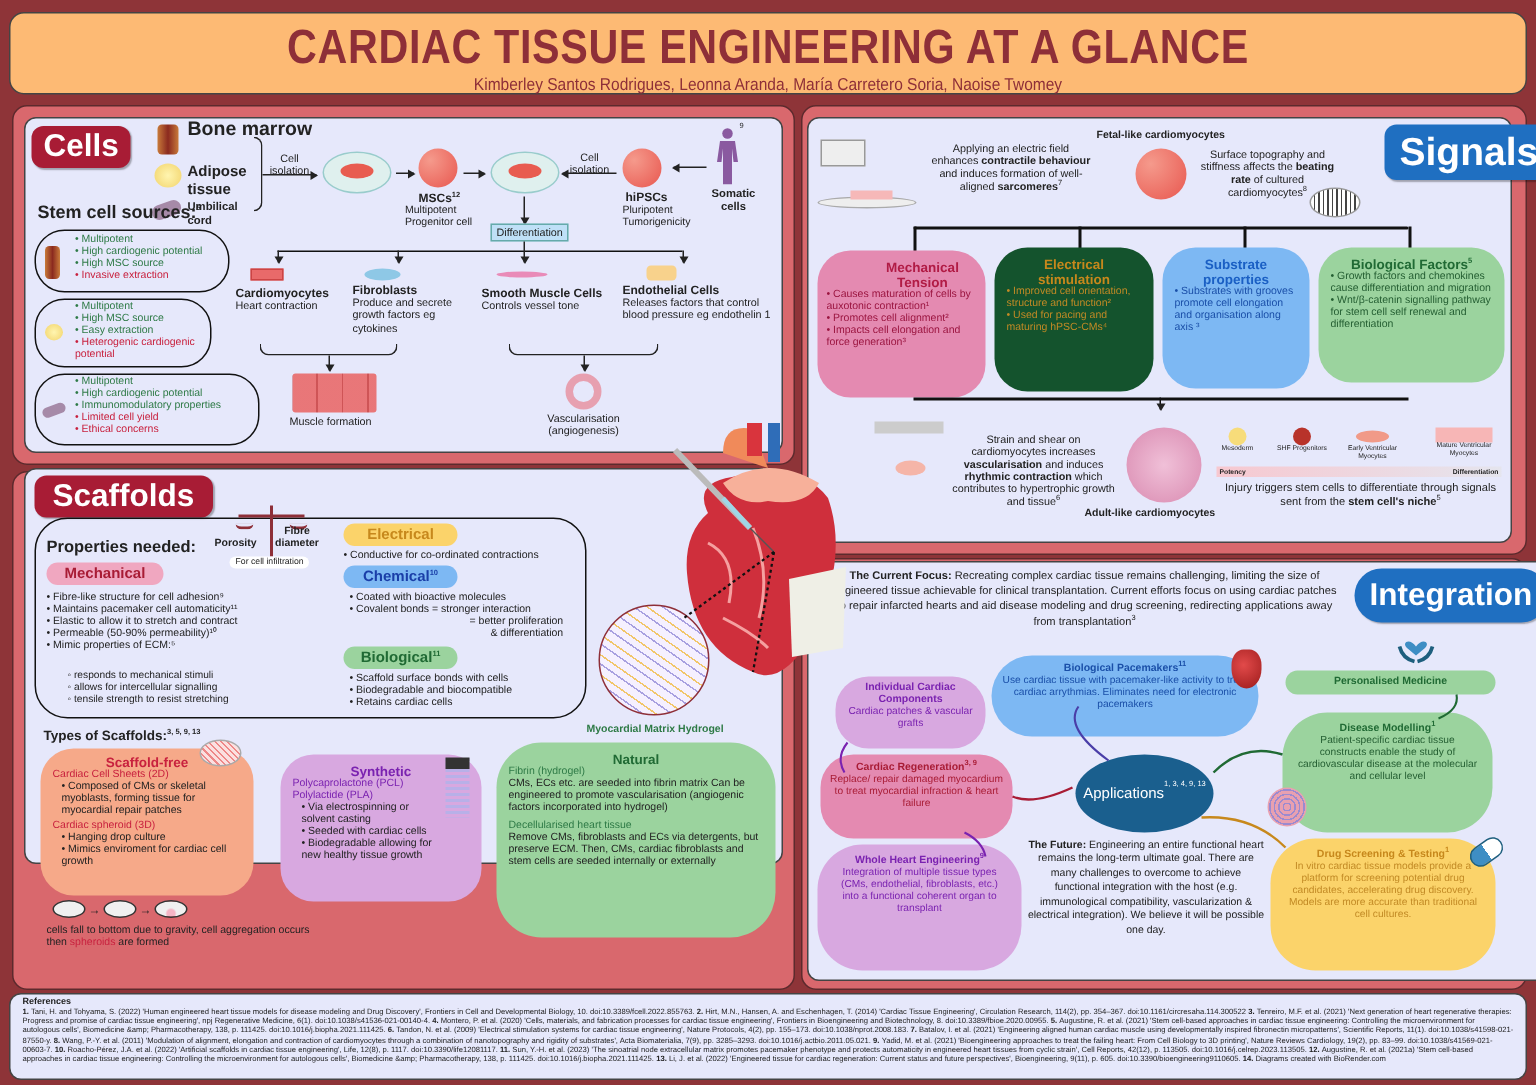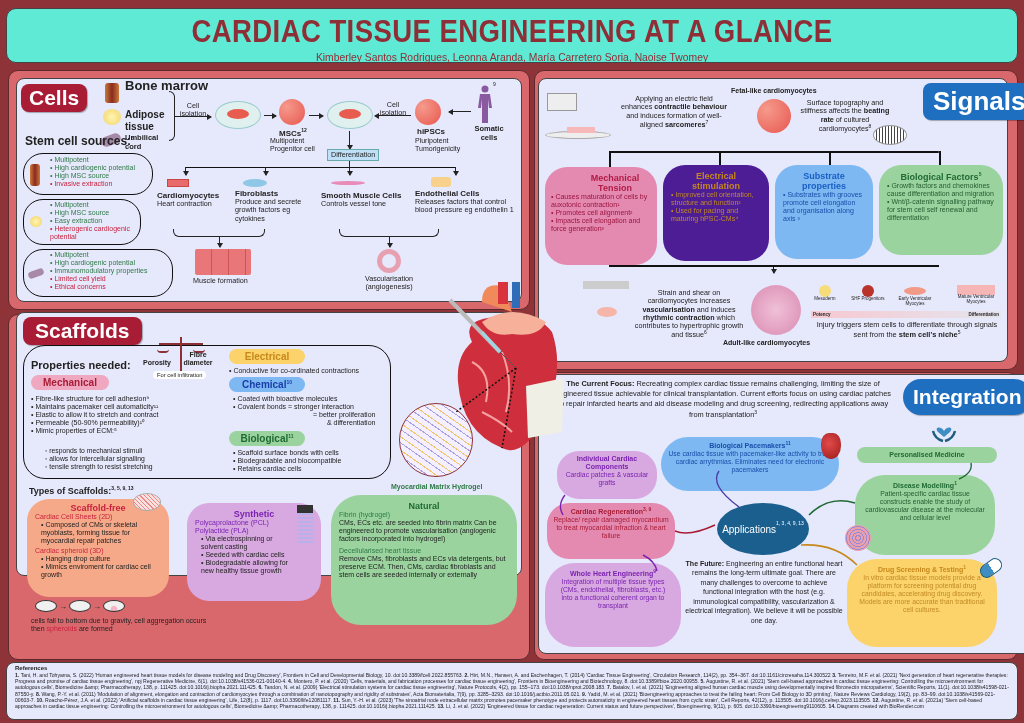--- a/index.html
+++ b/index.html
@@ -4,21 +4,21 @@
 <style>
   * { box-sizing: border-box; margin: 0; padding: 0; }
   html, body { width: 1024px; height: 723px; overflow: hidden; }
   body { background: #8e3438; font-family: "Liberation Sans", sans-serif; position: relative; color: #222; }
 
   .abs { position: absolute; }
   .panel-outer { position: absolute; background: #d9686d; border-radius: 10px; border: 1.5px solid #5c2a2d; }
   .panel-inner { position: absolute; background: #e6e8fb; border-radius: 8px; border: 1.5px solid #444; }
 
   
-  #header { left: 6px; top: 8px; width: 1012px; height: 55px; background: #5eead4; border-radius: 10px; border: 1.5px solid #444; text-align: center; }
+  #header { left: 6px; top: 8px; width: 1012px; height: 55px; background: #fdba74; border-radius: 10px; border: 1.5px solid #444; text-align: center; }
   #title { font-family: "Liberation Sans", sans-serif; font-weight: bold; font-size: 32px; color: #8e2f38; letter-spacing: 0.5px; margin-top: 4px; transform: scaleX(0.86); }
   #authors { font-size: 11.5px; color: #8e2f38; margin-top: 1px; transform: scaleX(0.9); }
 
   .section-badge { position: absolute; color: #fff; font-weight: bold; border-radius: 8px; padding: 2px 8px; box-shadow: 1px 1px 1px rgba(0,0,0,.3); }
   .badge-red { background: #a81c35; }
   .badge-blue { background: #1f6fc1; }
 
   .small { font-size: 7.2px; line-height: 1.15; }
   .tiny { font-size: 6px; line-height: 1.1; }
   .green { color: #2e7a46; }
@@ -196,21 +196,21 @@
   <div class="line" style="left:400px; top:72px; width:2px; height:18px;"></div>
 
   <div class="bubble" style="left:6px; top:88px; width:112px; height:98px; background:#e48ab1; padding:6px 6px;">
     <div class="b center" style="color:#b11b45; font-size:9px;margin-left:28px;">Mechanical Tension</div>
     <ul class="dots small" style="color:#9b1540; font-size:7px;">
       <li>Causes maturation of cells by auxotonic contraction¹</li>
         <li>Promotes cell alignment²</li>
         <li>Impacts cell elongation and force generation³</li>
     </ul>
   </div>
-  <div class="bubble" style="left:124px; top:86px; width:106px; height:96px; background:#4c1d95; padding:6px 8px;">
+  <div class="bubble" style="left:124px; top:86px; width:106px; height:96px; background:#14532d; padding:6px 8px;">
     <div class="b center" style="color:#c7881c; font-size:9px;">Electrical stimulation</div>
     <ul class="dots small" style="color:#c28a25; font-size:7px;">
       <li>Improved cell orientation, structure and function²</li>
         <li>Used for pacing and maturing hPSC-CMs⁴</li>
     </ul>
   </div>
   <div class="bubble" style="left:236px; top:86px; width:98px; height:94px; background:#7db8f3; padding:6px 8px;">
     <div class="b center" style="color:#1a5fc4; font-size:9px;">Substrate properties</div>
     <ul class="dots small" style="color:#1a4fa8; font-size:7px;">
       <li>Substrates with grooves promote cell elongation and organisation along axis ³</li>

